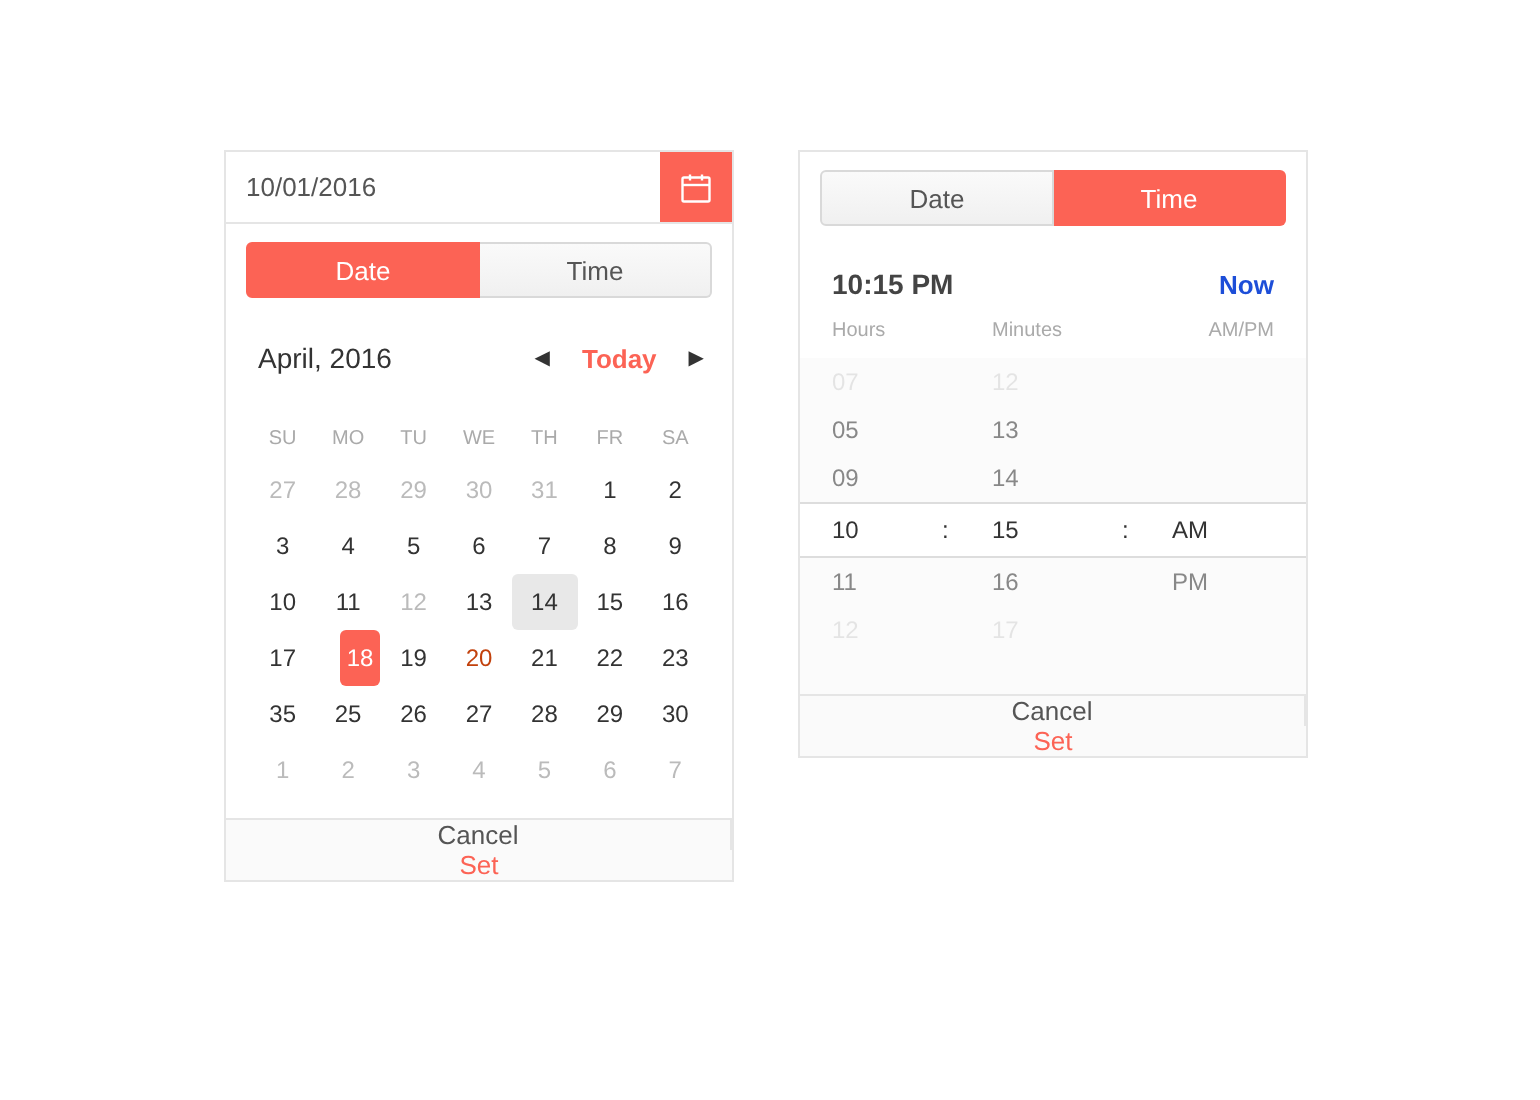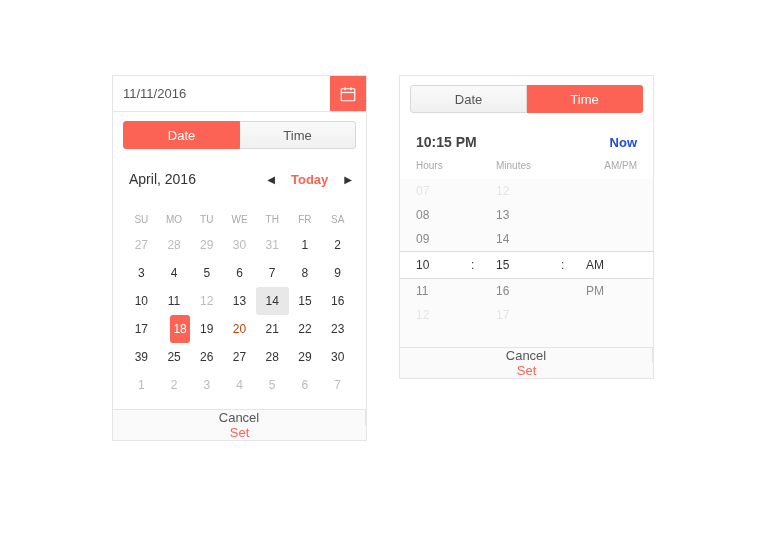--- a/index.html
+++ b/index.html
@@ -88,21 +88,21 @@
     font-size: 13px; cursor: pointer; background: #fafafa;
   }
   .ftr-btn.cancel { color: #555; border-right: 1px solid #e5e5e5; }
   .ftr-btn.set { color: #fc6355; }
 </style>
 </head>
 <body>
 
 <div class="panel date-panel">
   <div class="hdr">
-    <div class="hdr-input">11/11/2016</div>
+    <div class="hdr-input">10/01/2016</div>
     <div class="hdr-icon">
       <svg viewBox="0 0 24 24">
           <rect x="3" y="5" width="18" height="16" rx="1"></rect>
           <line x1="3" y1="10" x2="21" y2="10"></line>
           <line x1="8" y1="3" x2="8" y2="7"></line>
           <line x1="16" y1="3" x2="16" y2="7"></line>
         </svg>
     </div>
   </div>
   <div class="tabs">
@@ -149,21 +149,21 @@
         <div class="cell hov">14</div>
         <div class="cell">15</div>
         <div class="cell">16</div>
         <div class="cell">17</div>
         <div class="cell sel">18</div>
         <div class="cell">19</div>
         <div class="cell today">20</div>
         <div class="cell">21</div>
         <div class="cell">22</div>
         <div class="cell">23</div>
-        <div class="cell">39</div>
+        <div class="cell">35</div>
         <div class="cell">25</div>
         <div class="cell">26</div>
         <div class="cell">27</div>
         <div class="cell">28</div>
         <div class="cell">29</div>
         <div class="cell">30</div>
         <div class="cell out">1</div>
         <div class="cell out">2</div>
         <div class="cell out">3</div>
         <div class="cell out">4</div>
@@ -195,21 +195,21 @@
     </div>
     <div class="wheel" id="time-wheel">
         <div class="wheel-row fade-top">
           <span class="h">07</span>
           <span class="sep"></span>
           <span class="m">12</span>
           <span class="sep2"></span>
           <span class="ap"></span>
         </div>
         <div class="wheel-row near">
-          <span class="h">08</span>
+          <span class="h">05</span>
           <span class="sep"></span>
           <span class="m">13</span>
           <span class="sep2"></span>
           <span class="ap"></span>
         </div>
         <div class="wheel-row near">
           <span class="h">09</span>
           <span class="sep"></span>
           <span class="m">14</span>
           <span class="sep2"></span>

